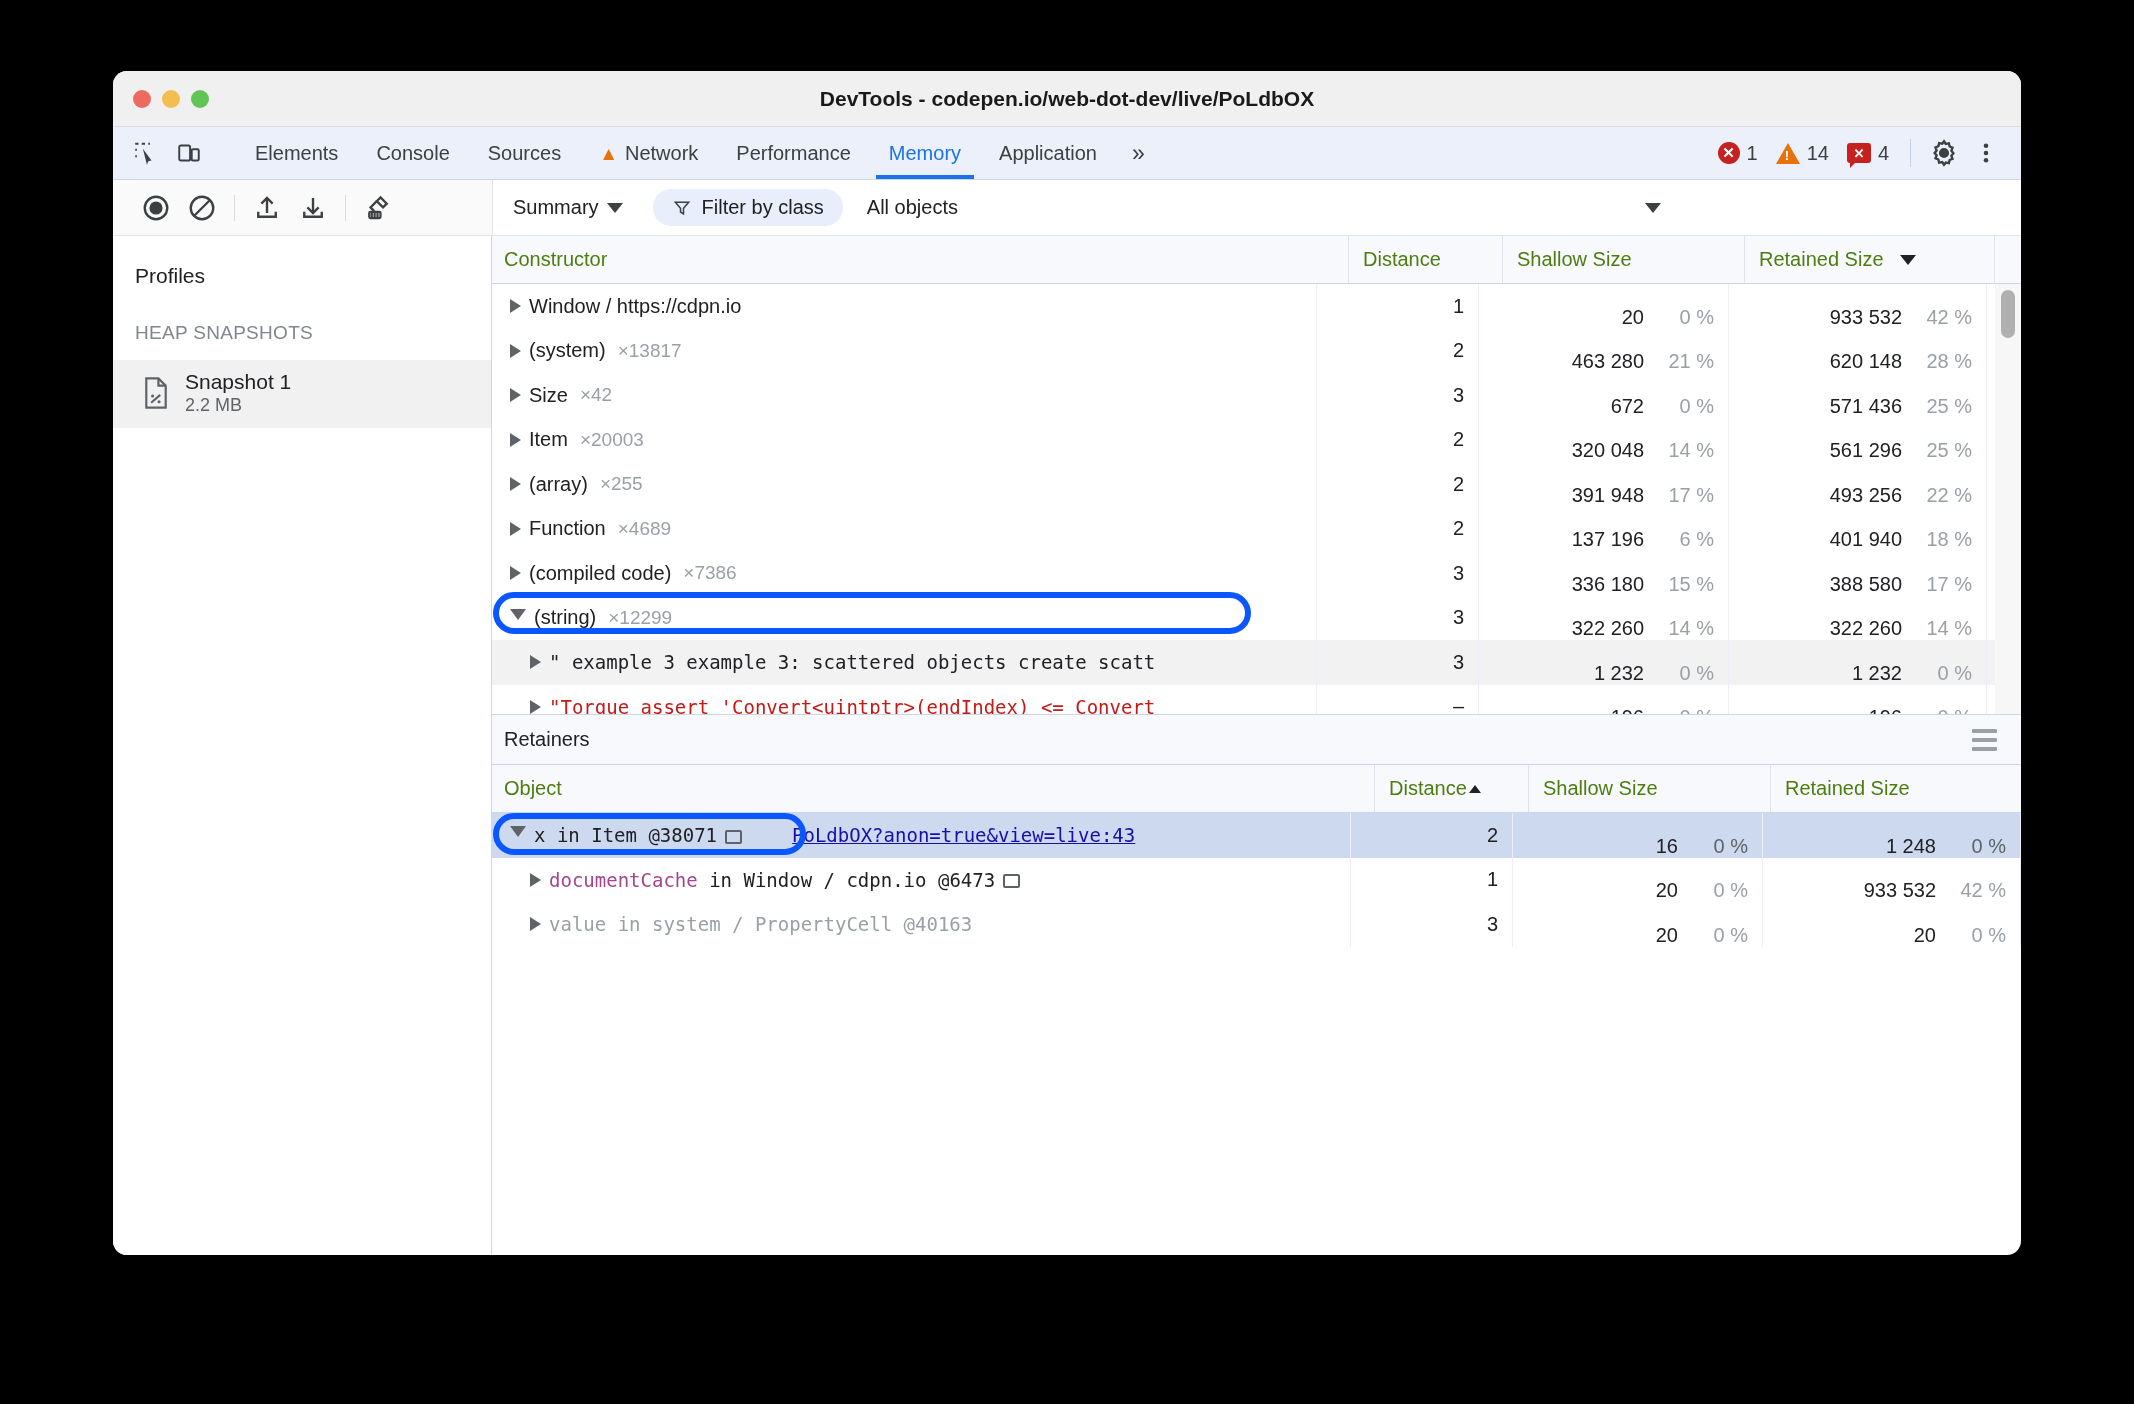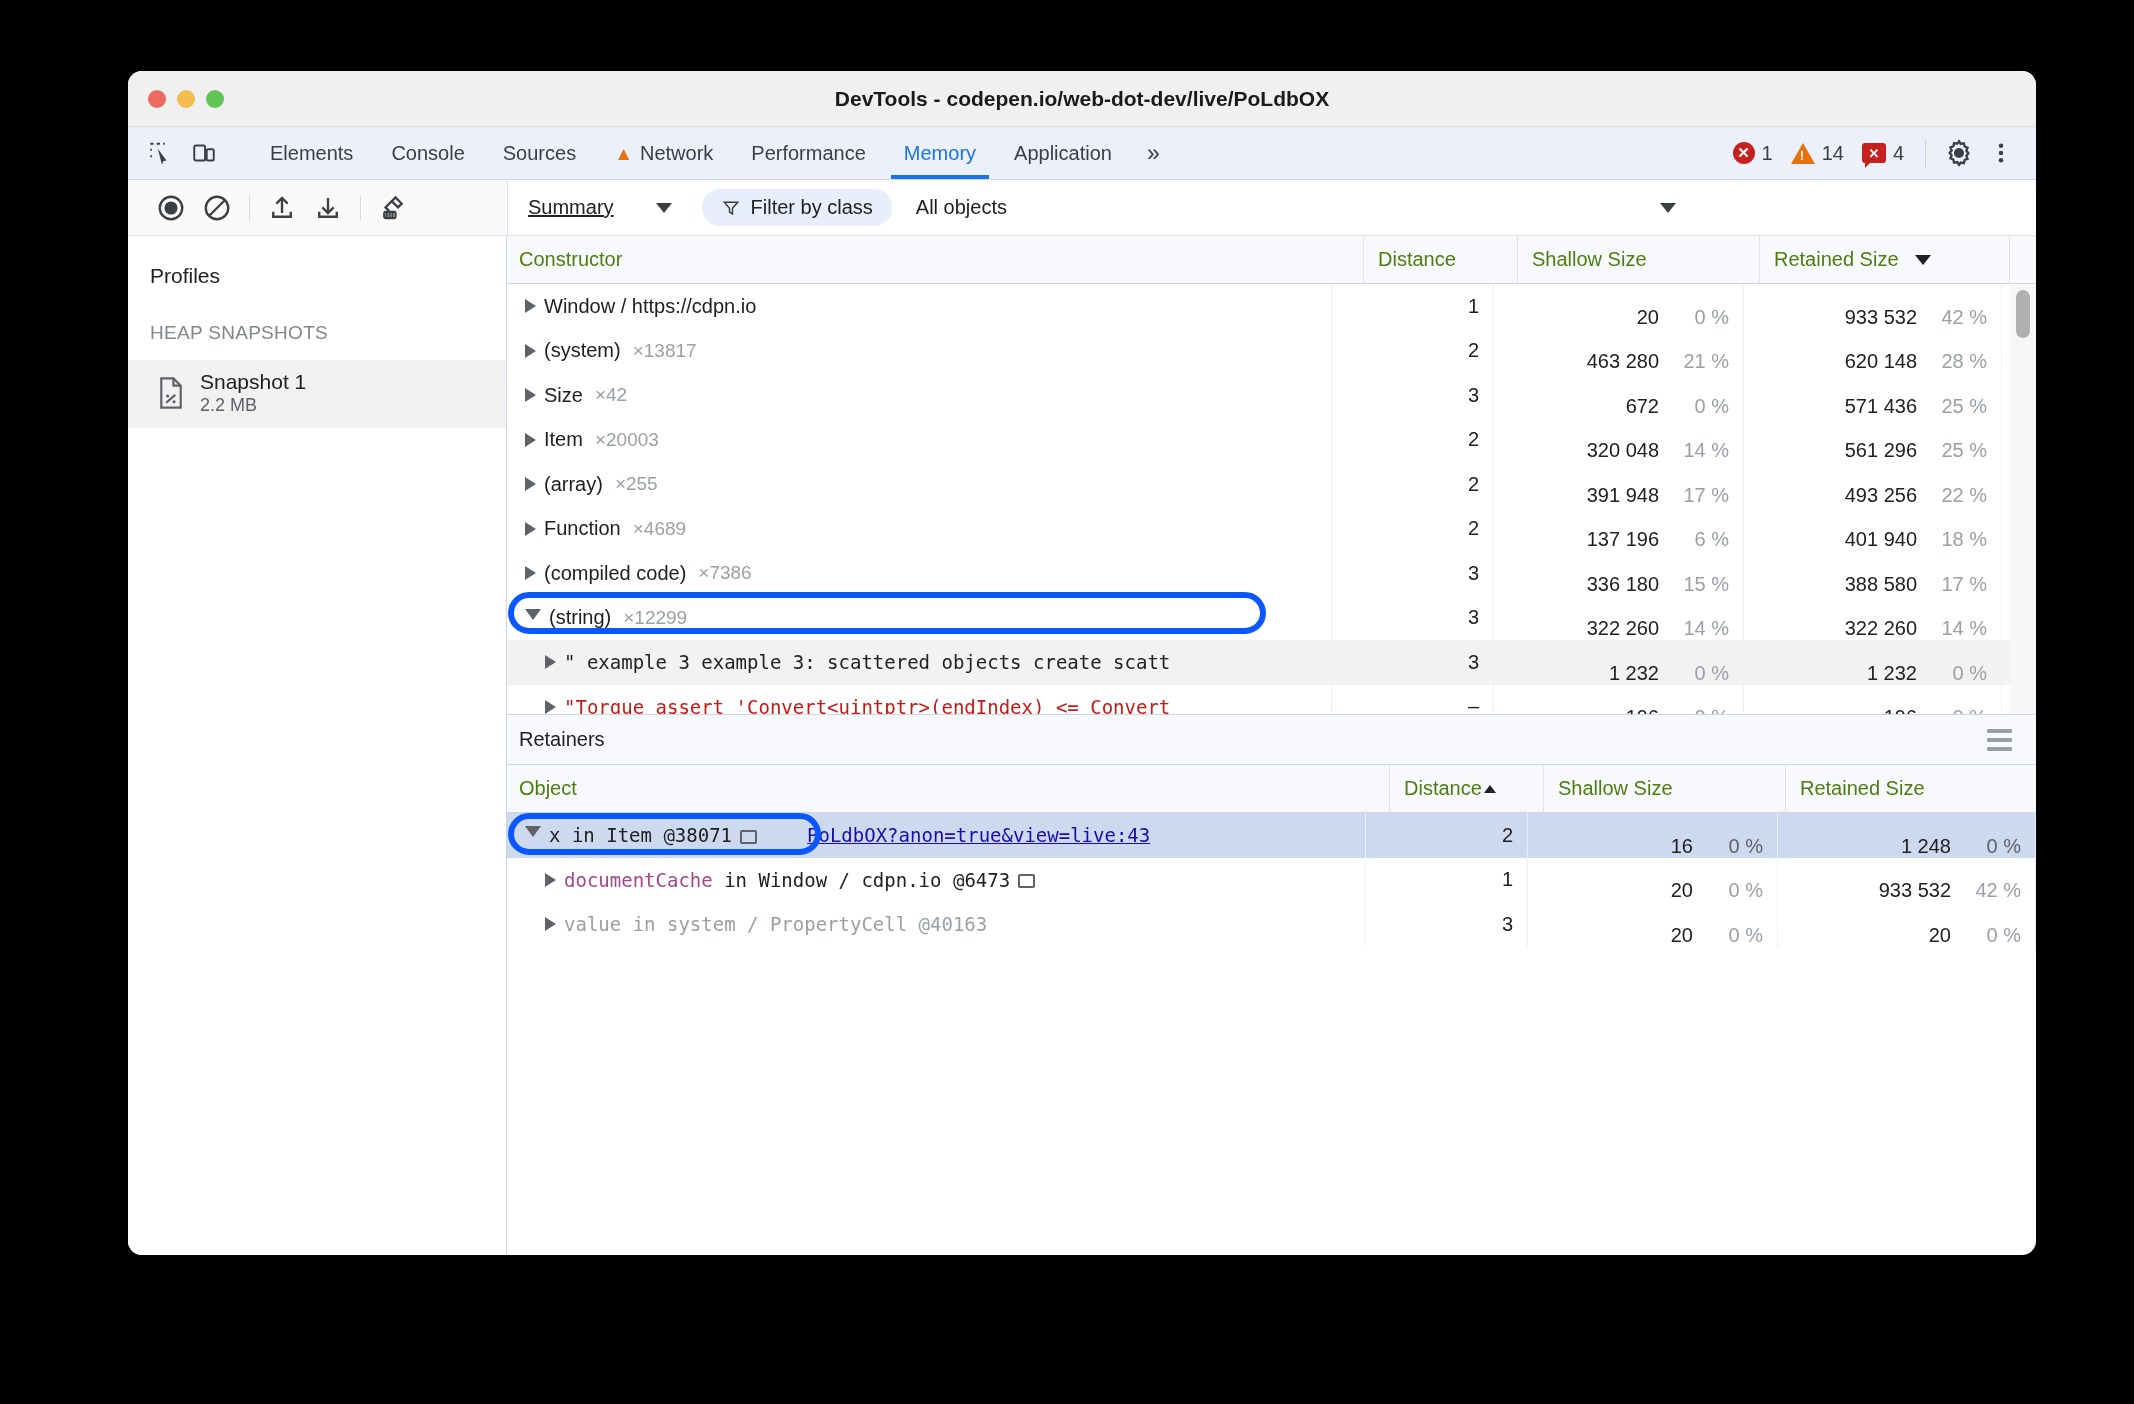--- a/index.html
+++ b/index.html
@@ -4,21 +4,21 @@
 <style>
   * { box-sizing: border-box; margin: 0; padding: 0; }
   html, body {
     width: 2134px; height: 1404px;
     background: #000;
     font-family: "Liberation Sans", sans-serif;
     overflow: hidden;
   }
   .window {
     position: absolute;
-    left: 128px; top: 71px;
+    left: 113px; top: 71px;
     width: 1908px; height: 1184px;
     background: #fff;
     border-radius: 14px;
     overflow: hidden;
     display: flex;
     flex-direction: column;
     box-shadow: 0 10px 40px rgba(0,0,0,.5);
   }
   
   .titlebar {
@@ -82,21 +82,21 @@
   }
   .sb-ico { width: 42px; height: 38px; display: flex; align-items: center; justify-content: center; cursor: pointer; color: #3c4043; }
   .sb-sep { width: 1px; height: 26px; background: #dadce0; margin: 0 7px; }
   .subbar-right {
     flex: 1;
     background: #fff;
     border-bottom: 1px solid #e3e3e3;
     border-left: 1px solid #e3e3e3;
     display: flex; align-items: center; padding-left: 20px; gap: 0;
   }
-  .sel-view { display: flex; align-items: center; gap: 42px; cursor: pointer; font-size: 20px; color: #202124; padding-right: 14px; text-decoration: underline; }
+  .sel-view { display: flex; align-items: center; gap: 8px; cursor: pointer; font-size: 20px; color: #202124; padding-right: 14px; }
   .caret { width: 0; height: 0; border-left: 8px solid transparent; border-right: 8px solid transparent; border-top: 10px solid #3c4043; }
   .chip {
     display: flex; align-items: center; gap: 10px;
     background: #e8eefc; border-radius: 18px;
     padding: 7px 19px; margin-left: 16px; cursor: pointer;
     font-size: 20px; color: #202124;
   }
   .allobj { margin-left: 24px; font-size: 20px; color: #202124; cursor: pointer; }
   .caret-right { margin-left: auto; margin-right: 360px; cursor: pointer; }
   

